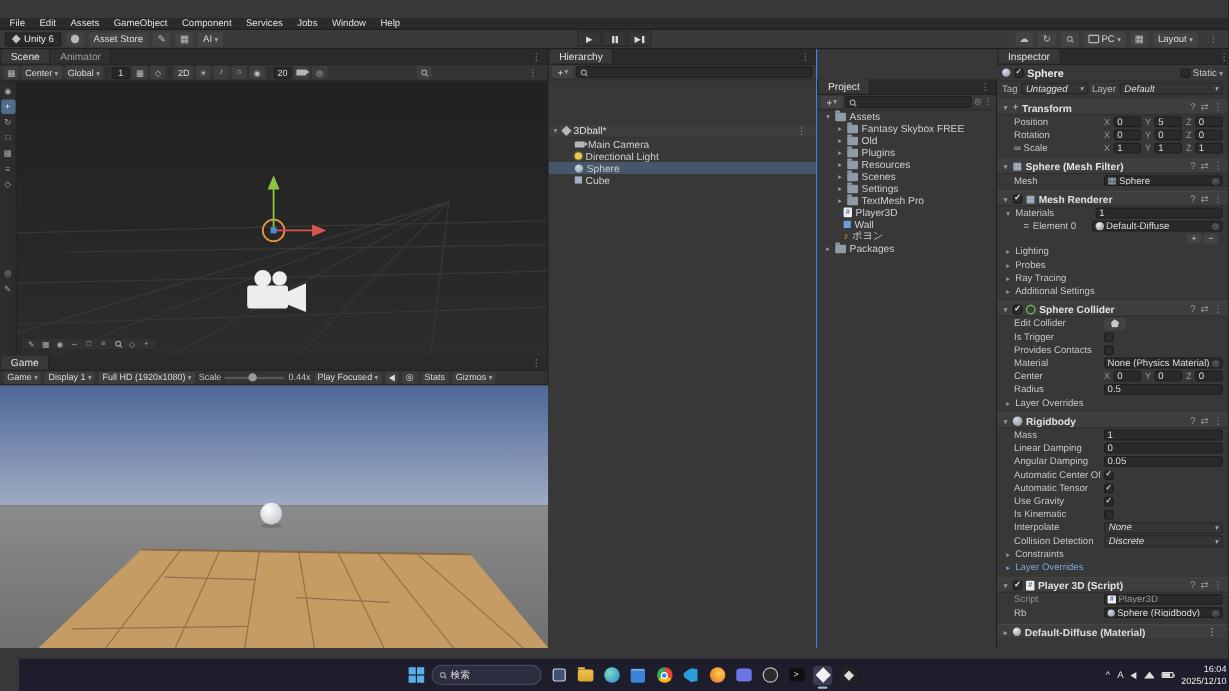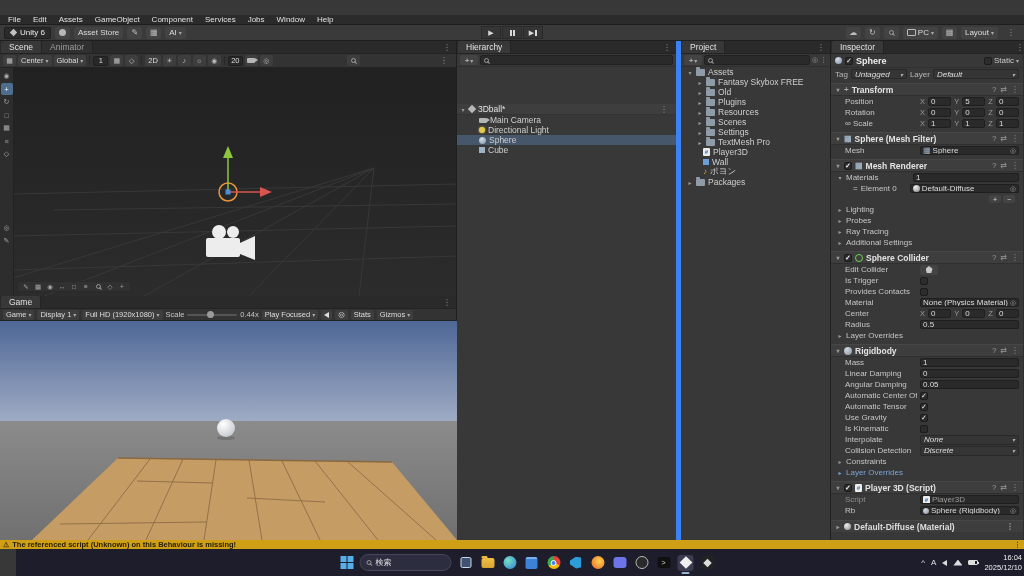--- a/index.html
+++ b/index.html
@@ -30,22 +30,22 @@
 .ic-person{width:7px;height:7px;border-radius:50%;background:#b8b8b8;flex:none;}
 .ic-monitor{width:9px;height:7px;border:1px solid #bbb;border-radius:1px;flex:none;}
 .playbtn{width:20px;height:13px;background:#353535;border:1px solid #2a2a2a;display:flex;align-items:center;justify-content:center;color:#d8d8d8;font-size:7px;gap:1px;}
 .pbar{width:2px;height:6px;background:#d8d8d8;display:inline-block;}
 .ic-mag{width:5px;height:5px;border:1px solid #999;border-radius:50%;position:relative;flex:none;}
 .ic-mag::after{content:"";position:absolute;width:3px;height:1px;background:#999;right:-2px;bottom:-1px;transform:rotate(45deg);}
 
 
 .main{position:absolute;top:41px;left:0;width:1024px;height:499px;display:flex;}
 .left-col{width:457px;border-right:1px solid #1f1f1f;position:relative;flex:none;}
-.hier-col{width:224px;border-right:5px solid #3b82f6;background:#383838;display:flex;flex-direction:column;flex:none;}
-.proj-col{width:150px;border-right:1px solid #1f1f1f;background:#383838;display:flex;flex-direction:column;flex:none;}
+.hier-col{width:224px;border-right:1px solid #3b82f6;background:#383838;display:flex;flex-direction:column;flex:none;}
+.proj-col{width:150px;border-right:1px solid #1f1f1f;background:#383838;display:flex;flex-direction:column;flex:none;margin-top:25px;}
 .insp-col{flex:1;background:#383838;display:flex;flex-direction:column;position:relative;}
 .panel-tabs{height:13px;background:#2a2a2a;border-bottom:1px solid #232323;display:flex;align-items:flex-end;padding-left:1px;flex:none;}
 .ptab{height:12px;padding:0 8px;display:flex;align-items:center;gap:3px;font-size:8.5px;color:#9d9d9d;background:#303030;border-right:1px solid #232323;border-radius:2px 2px 0 0;}
 .ptab.active{background:#383838;color:#e2e2e2;}
 .ptabs-kebab{margin-left:auto;align-self:center;color:#999;padding:0 5px;font-size:8px;}
 
 
 .scene-panel{height:255px;display:flex;flex-direction:column;}
 .scene-toolbar{height:14px;background:#333;border-bottom:1px solid #232323;display:flex;align-items:center;gap:2px;padding:0 3px;font-size:7.5px;flex:none;}
 .st-icon{width:13px;height:11px;background:#3e3e3e;border-radius:2px;color:#bbb;display:flex;align-items:center;justify-content:center;font-size:7px;flex:none;}
@@ -844,27 +844,20 @@
           <span class="ic-matdot"></span>
           <span>Default-Diffuse (Material)</span>
           <span class="ptabs-kebab">⋮</span>
         </div>
 
       </div>
       <div class="insp-sb"></div>
     </div>
   </div>
 
-  <div class="statusbar">
-    <span class="warn-glyph">⚠</span>
-    <span>The referenced script (Unknown) on this Behaviour is missing!</span>
-    <div class="sb-right">
-      <span>⋮</span>
-    </div>
-  </div>
 
   <div class="taskbar">
     <div class="tk-center">
       <div class="win-logo">
           <span></span>
           <span></span>
           <span></span>
           <span></span>
         </div>
       <div class="tk-search">

